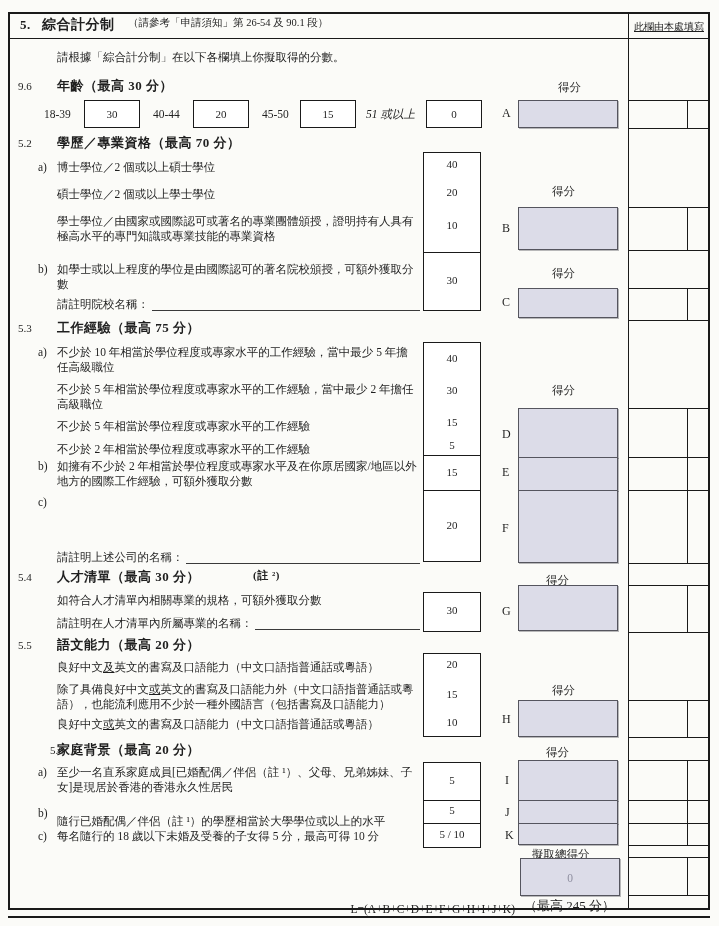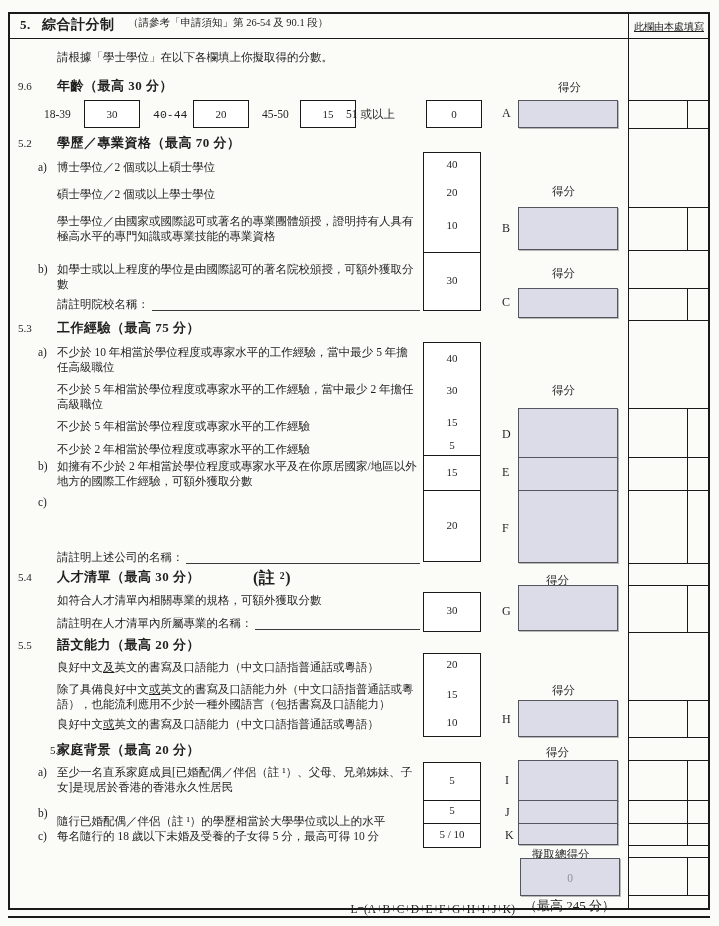--- a/index.html
+++ b/index.html
@@ -32,33 +32,33 @@
   <div class="abs outer" style="left:8px;top:12px;width:702px;height:898px;"></div>
   <div class="abs" style="left:8px;top:38px;width:702px;height:1px;background:#1a1a1a;"></div>
   <div class="abs" style="left:628px;top:12px;width:1px;height:898px;background:#1a1a1a;"></div>
   <div class="abs" style="left:8px;top:916px;width:702px;height:2px;background:#1a1a1a;"></div>
 
   <span class="abs sectitle" style="left:20px;top:17px;">5.</span>
   <span class="abs sectitle" style="left:42px;top:16px;font-size:14px;">綜合計分制</span>
   <span class="abs ts" style="left:128px;top:4px;margin-top:12px;">（請參考「申請須知」第 26-54 及 90.1 段）</span>
   <span class="abs office" style="left:634px;top:20px;">此欄由本處填寫</span>
 
-  <span class="abs t" style="left:57px;top:50px;">請根據「學士學位」在以下各欄填上你擬取得的分數。</span>
+  <span class="abs t" style="left:57px;top:50px;">請根據「綜合計分制」在以下各欄填上你擬取得的分數。</span>
 
   <span class="abs secnum" style="left:18px;top:80px;">9.6</span>
   <span class="abs sectitle" style="left:57px;top:77px;">年齡（最高 30 分）</span>
   <span class="abs score" style="left:558px;top:80px;">得分</span>
 
   <span class="abs t" style="left:44px;top:107px;">18-39</span>
   <div class="abs ptsbox" style="left:84px;top:100px;width:56px;height:28px;line-height:26px;text-align:center;font-size:11px;"><span>30</span></div>
-  <span class="abs t" style="left:153px;top:107px;font-family:Liberation Mono, monospace;">40-44</span>
+  <span class="abs t" style="left:153px;top:107px;">40-44</span>
   <div class="abs ptsbox" style="left:193px;top:100px;width:56px;height:28px;line-height:26px;text-align:center;font-size:11px;"><span>20</span></div>
   <span class="abs t" style="left:262px;top:107px;">45-50</span>
   <div class="abs ptsbox" style="left:300px;top:100px;width:56px;height:28px;line-height:26px;text-align:center;font-size:11px;"><span>15</span></div>
-  <span class="abs t" style="left:346px;top:107px;">51 或以上</span>
+  <span class="abs t" style="left:366px;top:107px;font-style:italic;">51 或以上</span>
   <div class="abs ptsbox" style="left:426px;top:100px;width:56px;height:28px;line-height:26px;text-align:center;font-size:11px;"><span>0</span></div>
   <span class="abs letter" style="left:502px;top:106px;">A</span>
   <div class="abs fill" style="left:518px;top:100px;width:100px;height:28px;"></div>
 
   <span class="abs secnum" style="left:18px;top:137px;">5.2</span>
   <span class="abs sectitle" style="left:57px;top:134px;">學歷／專業資格（最高 70 分）</span>
   <span class="abs t" style="left:38px;top:160px;">a)</span>
   <span class="abs t" style="left:57px;top:160px;">博士學位／2 個或以上碩士學位</span>
   <span class="abs t" style="left:57px;top:187px;">碩士學位／2 個或以上學士學位</span>
   <div class="abs t" style="left:57px;top:214px;width:362px;">學士學位／由國家或國際認可或著名的專業團體頒授，證明持有人具有極高水平的專門知識或專業技能的專業資格</div>
@@ -106,21 +106,21 @@
   <span class="abs t" style="left:38px;top:495px;">c)</span>
   <span class="abs t" style="left:57px;top:550px;">請註明上述公司的名稱：</span>
   <div class="blank" style="left:186px;top:550px;width:234px;"></div>
   <div class="abs ptsbox" style="left:423px;top:490px;width:58px;height:72px;"></div>
   <span class="ptsval" style="top:519px;">20</span>
   <span class="abs letter" style="left:502px;top:521px;">F</span>
   <div class="abs fill" style="left:518px;top:490px;width:100px;height:73px;"></div>
 
   <span class="abs secnum" style="left:18px;top:571px;">5.4</span>
   <span class="abs sectitle" style="left:57px;top:568px;">人才清單（最高 30 分）</span>
-  <span class="abs sectitle" style="left:253px;top:568px;font-size:16px;">(註 ²)</span>
+  <span class="abs sectitle" style="left:253px;top:568px;font-size:11px;">(註 ²)</span>
   <span class="abs score" style="left:546px;top:573px;">得分</span>
   <span class="abs t" style="left:57px;top:593px;">如符合人才清單內相關專業的規格，可額外獲取分數</span>
   <span class="abs t" style="left:57px;top:616px;">請註明在人才清單內所屬專業的名稱：</span>
   <div class="blank" style="left:255px;top:616px;width:165px;"></div>
   <div class="abs ptsbox" style="left:423px;top:592px;width:58px;height:40px;"></div>
   <span class="ptsval" style="top:604px;">30</span>
   <span class="abs letter" style="left:502px;top:604px;">G</span>
   <div class="abs fill" style="left:518px;top:585px;width:100px;height:46px;"></div>
 
   <span class="abs secnum" style="left:18px;top:639px;">5.5</span>

